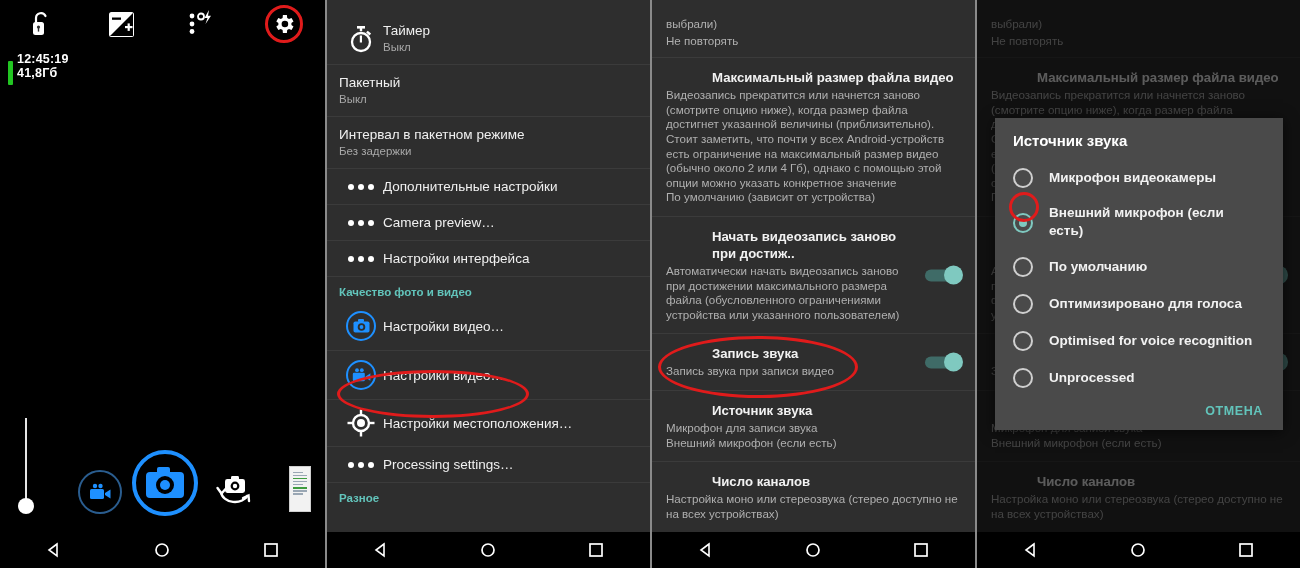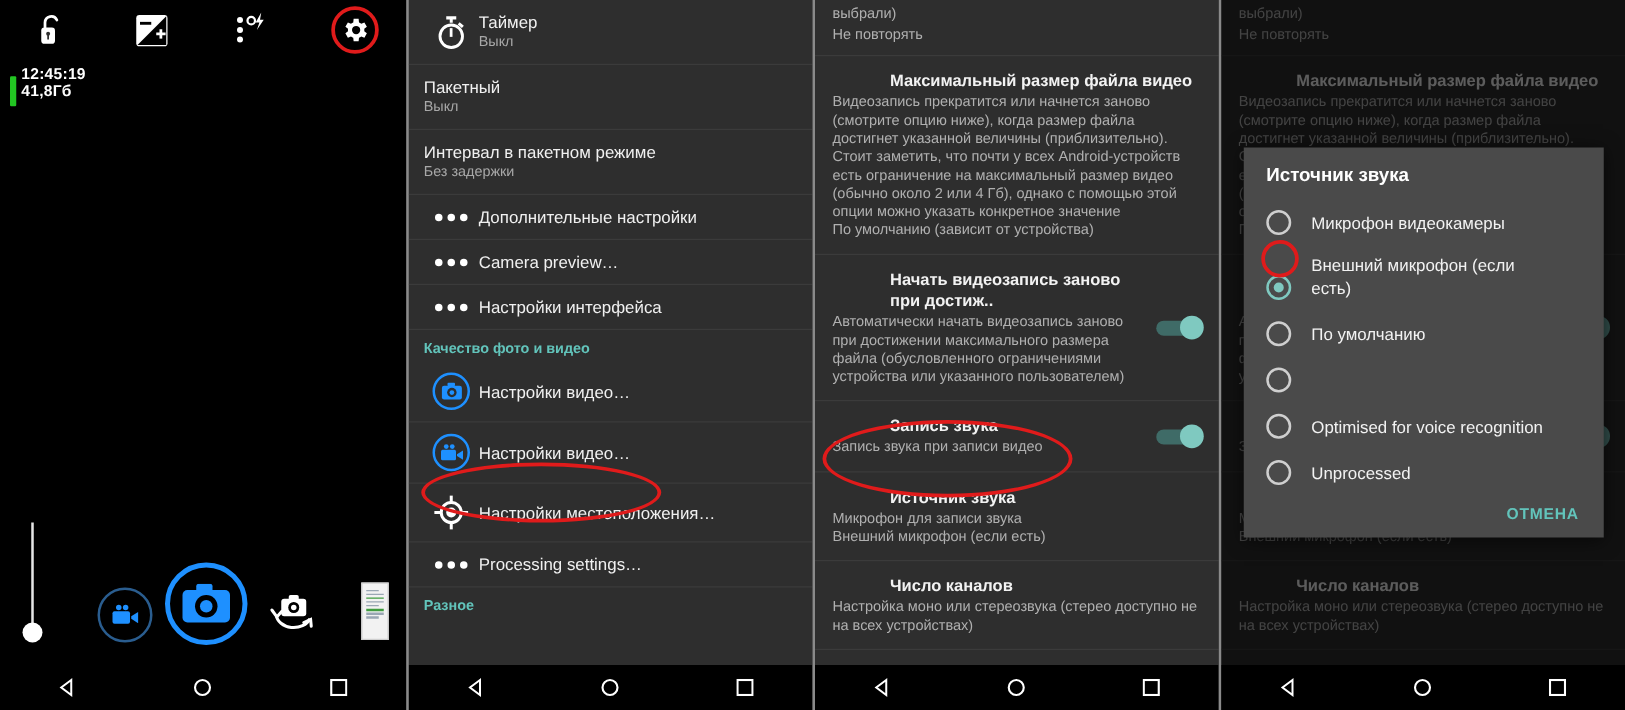--- a/index.html
+++ b/index.html
@@ -44,21 +44,21 @@
   .thumb i { display:block; height:1.5px; background:#9aa7b4; margin:1.6px 1px; }
   .thumb i.g { background:#3f9c3f; }
   .thumb i.s { width:60%; }
 
   
   .navbar { position:absolute; bottom:0; left:0; width:100%; height:36px; background:#000;
     display:flex; align-items:center; justify-content:space-around; }
   .nav-b { width:44px; height:36px; display:flex; align-items:center; justify-content:center; }
 
   
-  .list { position:absolute; top:0; left:0; width:100%; height:512px; }
+  .list { position:absolute; top:13px; left:0; width:100%; height:512px; }
   .row { position:relative; padding:9px 12px 9px 12px; border-bottom:1px solid #3b3b3b; display:flex; align-items:center; }
   .row-ic { width:44px; min-width:44px; display:flex; align-items:center; justify-content:center; }
   .row-tx { flex:1; }
   .row-t { color:#f0f0f0; font-size:13.5px; line-height:17px; }
   .row-s { color:#a8a8a8; font-size:11.5px; line-height:15px; margin-top:1px; }
   .dots { display:flex; gap:4px; }
   .dots b { width:6px; height:6px; border-radius:50%; background:#fff; display:block; }
   .sec-head { color:#62c4bb; font-size:11.5px; font-weight:bold; padding:9px 12px 4px 12px; }
 
   .blue-circ { width:30px; height:30px; border-radius:50%; border:2px solid #1e90ff;
@@ -74,21 +74,21 @@
   .tgl .thb { position:absolute; right:0; top:-2px; width:19px; height:19px; border-radius:50%; background:#7fc9c0; }
 
   
   .ellipse { position:absolute; border:3px solid #e01b1b; border-radius:50%; pointer-events:none; }
 
   
   .dim { position:absolute; inset:0; background:rgba(0,0,0,.62); }
   .dialog { position:absolute; left:18px; top:118px; width:288px; background:#4a4a4a;
     padding:14px 0 8px 0; box-shadow:0 2px 14px rgba(0,0,0,.6); }
   .dlg-title { color:#fff; font-size:15px; font-weight:bold; padding:0 18px 10px 18px; }
-  .opt { display:flex; align-items:flex-end; padding:8px 18px; }
+  .opt { display:flex; align-items:center; padding:8px 18px;font-weight:bold; }
   .radio { width:20px; min-width:20px; height:20px; border-radius:50%; border:2px solid #cfcfcf;
     margin-right:16px; margin-top:1px; position:relative; }
   .radio.sel { border-color:#7fc9c0; }
   .radio.sel:after { content:""; position:absolute; left:4px; top:4px; width:8px; height:8px;
     border-radius:50%; background:#7fc9c0; }
   .radio-ring { position:absolute; left:14px; top:-4px; width:30px; height:30px;
     border:3px solid #e01b1b; border-radius:50%; }
   .opt-l { color:#f2f2f2; font-size:13.5px; line-height:18px; }
   .dlg-actions { display:flex; justify-content:flex-end; padding:8px 20px 4px 20px; }
   .dlg-cancel { color:#62c4bb; font-size:12.5px; font-weight:bold; letter-spacing:.6px; background:none; border:none; font-family:inherit; cursor:pointer; }
@@ -500,20 +500,21 @@
         <span class="opt-l" style="max-width:185px; display:inline-block;">Внешний микрофон (если есть)</span>
       </div>
 
       <div class="opt">
         <span class="radio"></span>
         <span class="opt-l">По умолчанию</span>
       </div>
 
       <div class="opt">
         <span class="radio"></span>
+        <span class="opt-l">Оптимизировано для голоса</span>
       </div>
 
       <div class="opt">
         <span class="radio"></span>
         <span class="opt-l">Optimised for voice recognition</span>
       </div>
 
       <div class="opt">
         <span class="radio"></span>
         <span class="opt-l">Unprocessed</span>

